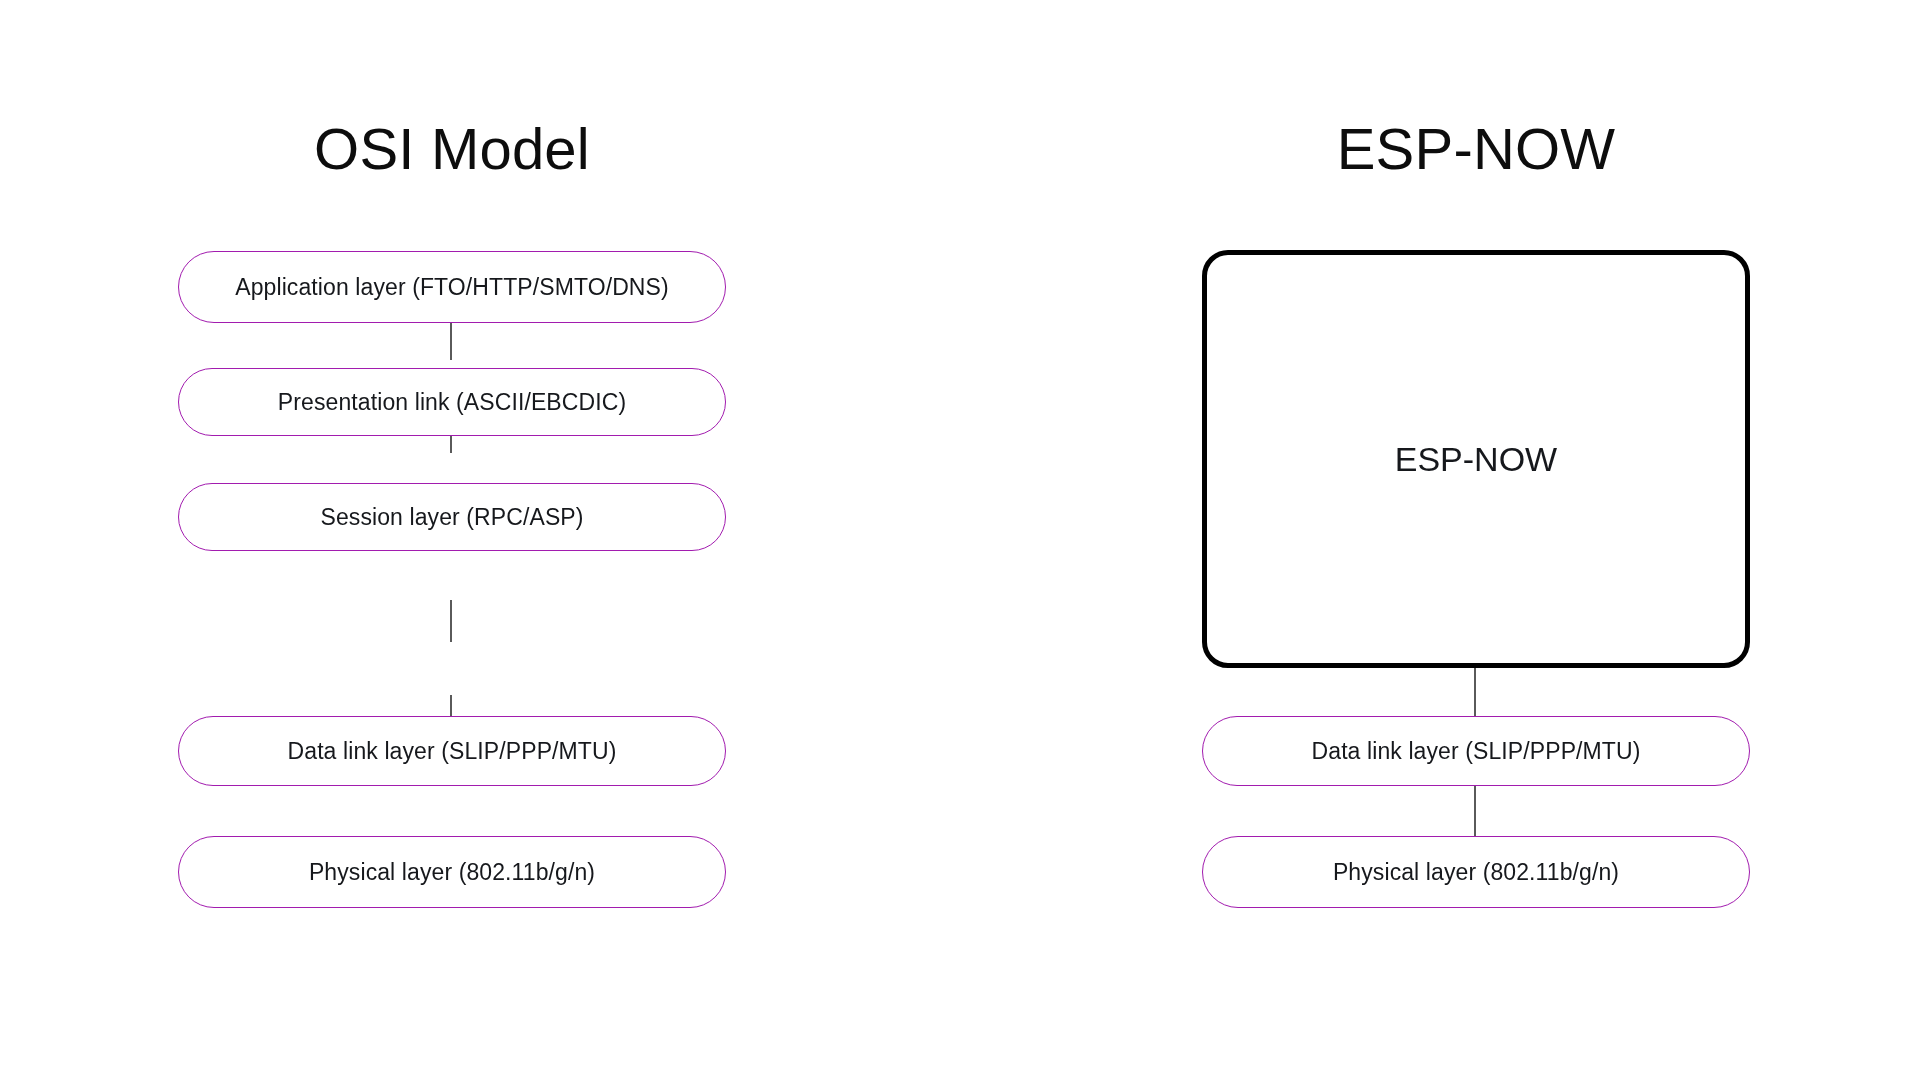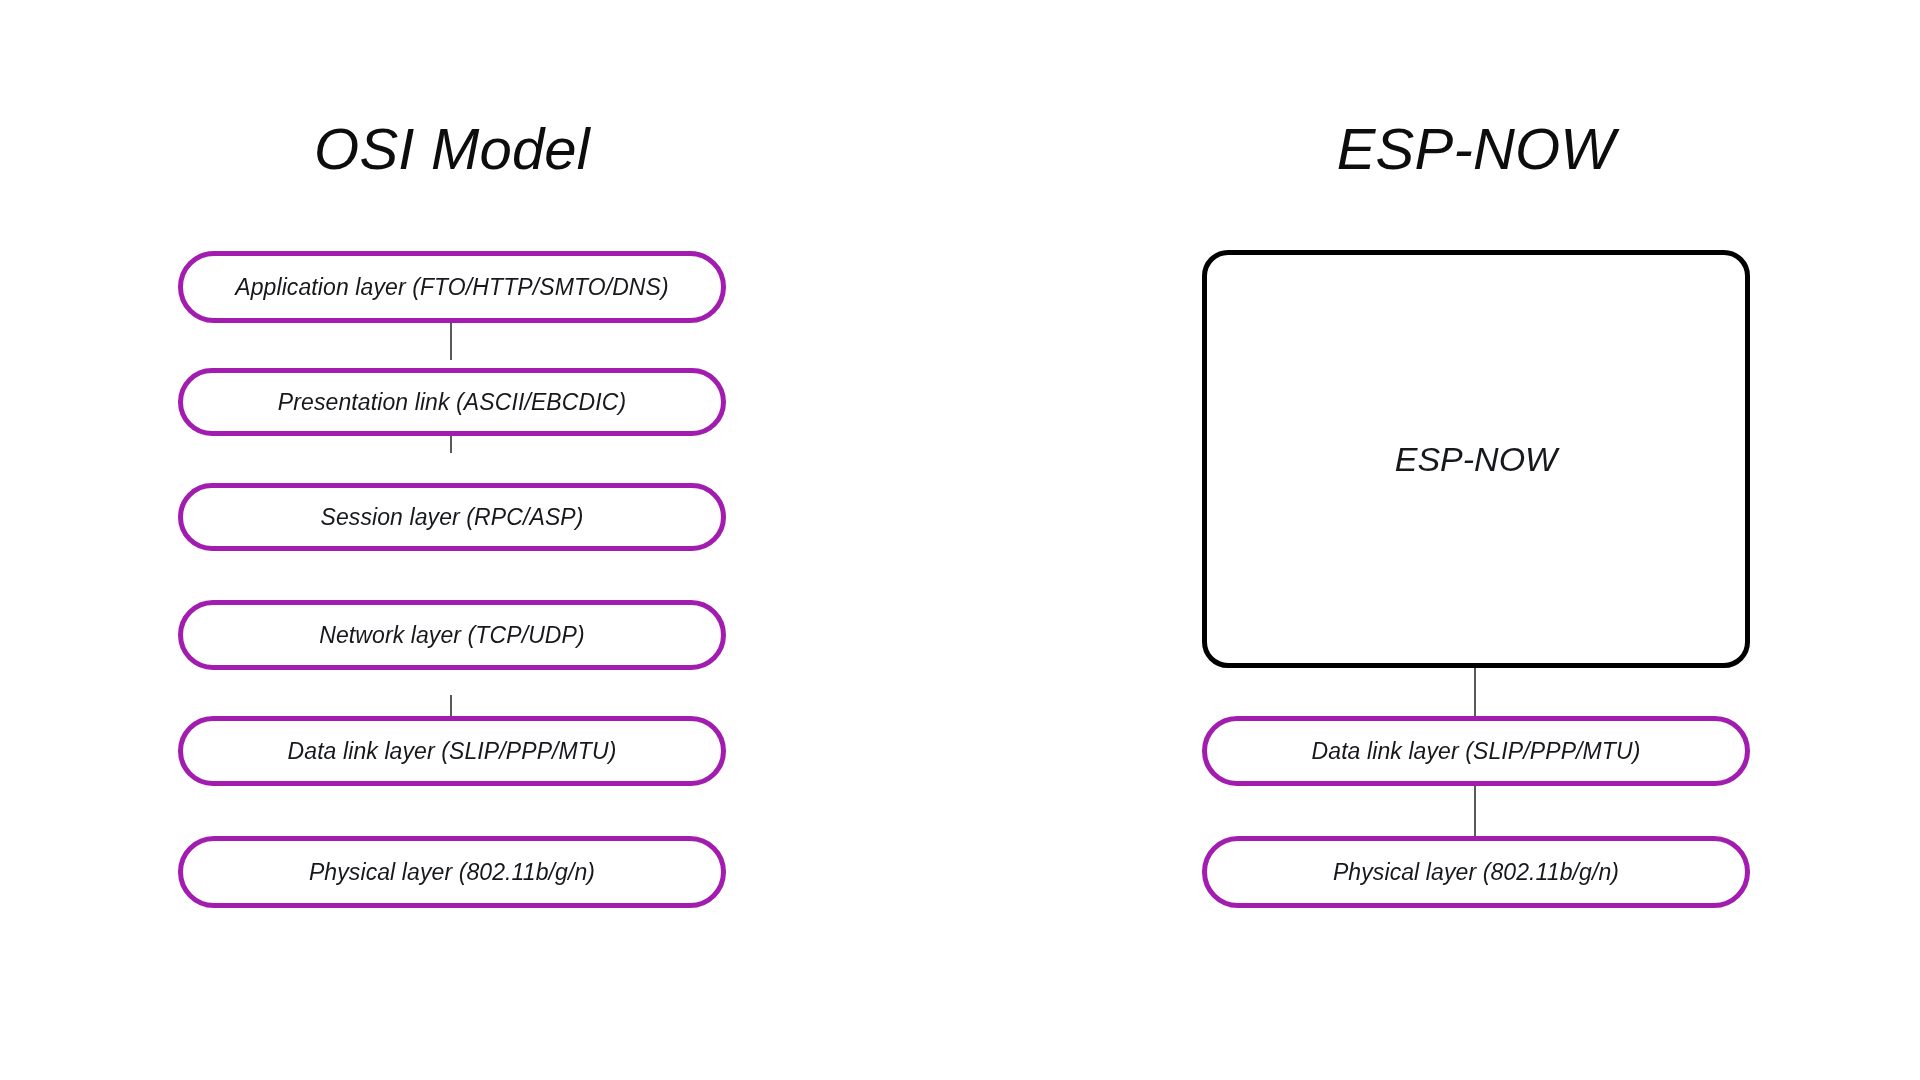--- a/index.html
+++ b/index.html
@@ -15,21 +15,20 @@
     color: #111111;
     position: relative;
   }
 
   #canvas {
     position: absolute;
     left: 0;
     top: 0;
     width: 1920px;
     height: 1080px;
-    font-style: italic;
   }
 
   
   .col-title {
     position: absolute;
     font-size: 58px;
     font-weight: 400;
     color: #0d0d0d;
     letter-spacing: 0.2px;
     text-align: center;
@@ -45,21 +44,21 @@
     left: 1202px;
     top: 120px;
     width: 548px;
   }
 
   
   .layer-box {
     position: absolute;
     box-sizing: border-box;
     background: #ffffff;
-    border: 5px solid #a21caf;
+    border: 1px solid #a21caf;
     border-radius: 44px;
     display: flex;
     align-items: center;
     justify-content: center;
     z-index: 2;
   }
   .layer-box .layer-label {
     font-size: 23px;
     font-weight: 400;
     color: #16181c;
@@ -114,23 +113,20 @@
   </div>
 
   <div class="layer-box" id="osi-layer-2" style="left:178px; top:368px; width:548px; height:68px;">
     <span class="layer-label">Presentation link (ASCII/EBCDIC)</span>
   </div>
 
   <div class="layer-box" id="osi-layer-3" style="left:178px; top:483px; width:548px; height:68px;">
     <span class="layer-label">Session layer (RPC/ASP)</span>
   </div>
 
-  <div class="layer-box" id="osi-layer-4" style="left:178px; top:600px; width:548px; height:70px;">
-    <span class="layer-label">Network layer (TCP/UDP)</span>
-  </div>
 
   <div class="layer-box" id="osi-layer-5" style="left:178px; top:716px; width:548px; height:70px;">
     <span class="layer-label">Data link layer (SLIP/PPP/MTU)</span>
   </div>
 
   <div class="layer-box" id="osi-layer-6" style="left:178px; top:836px; width:548px; height:72px;">
     <span class="layer-label">Physical layer (802.11b/g/n)</span>
   </div>
 
   <div class="connector" style="left:1474px; top:665px; height:72px;"></div>

